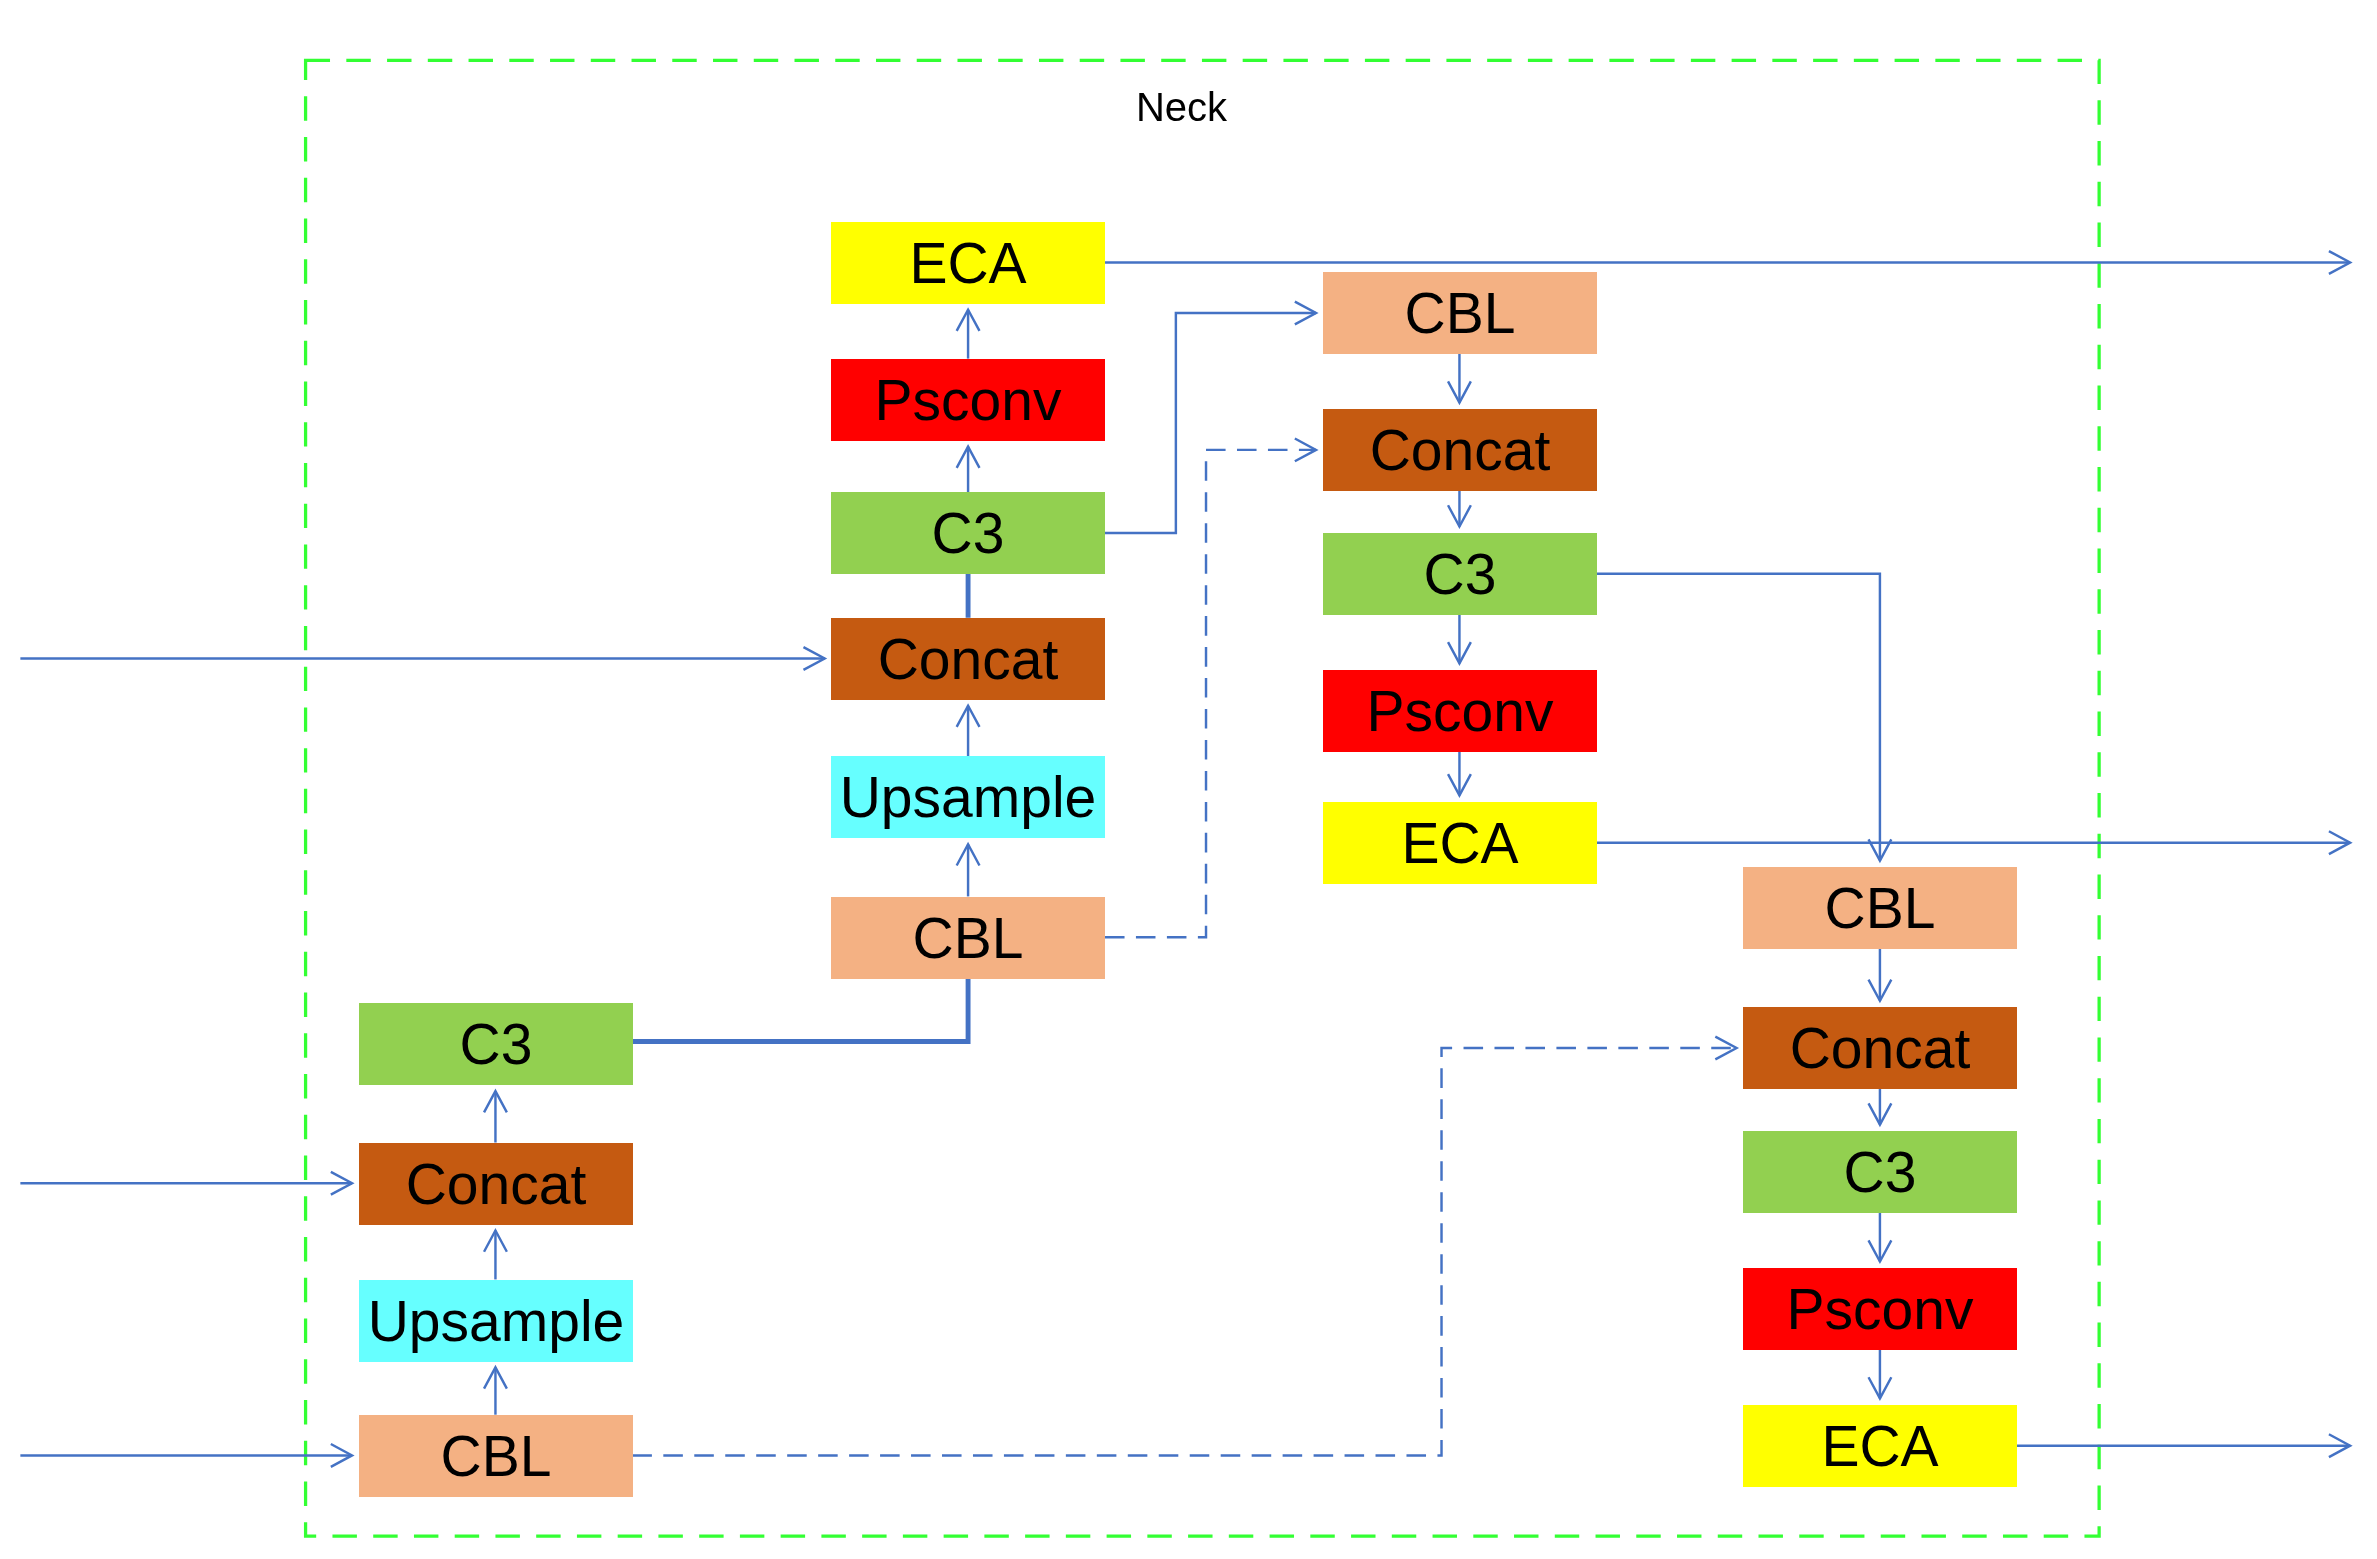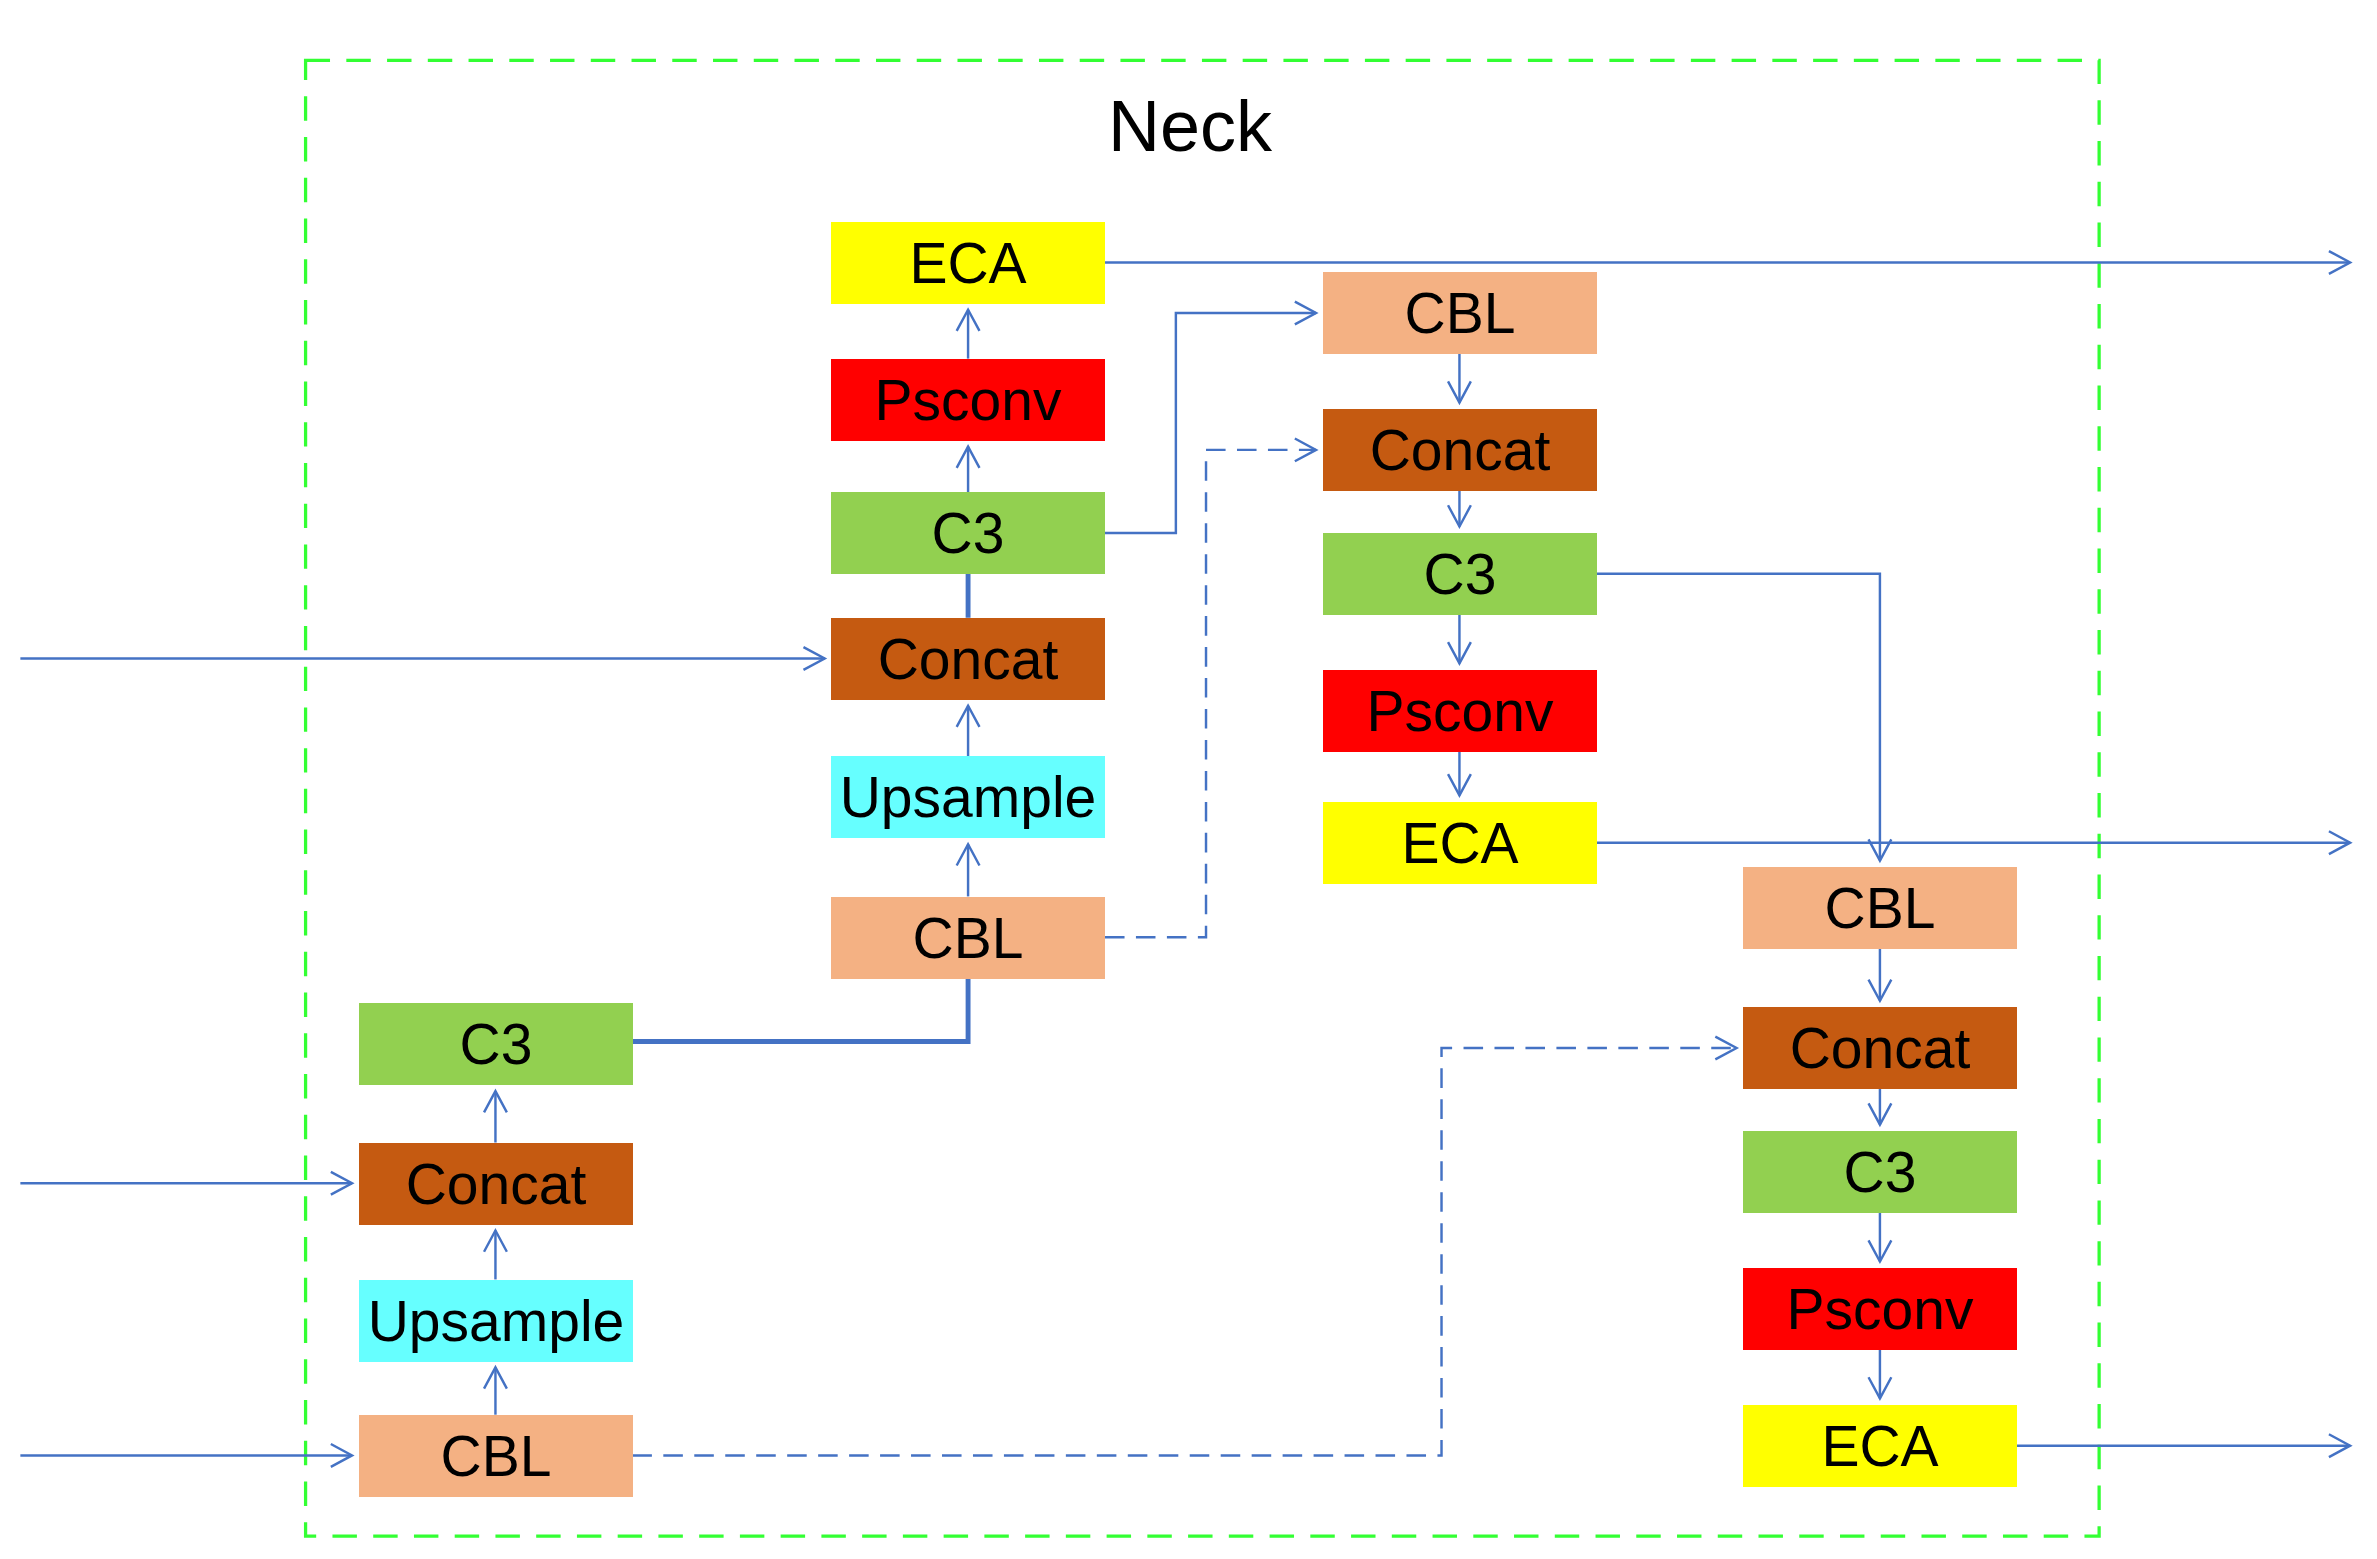--- a/index.html
+++ b/index.html
@@ -18,21 +18,21 @@
     line-height:82px;
     text-align:center;
     font-size:57px;
     color:#000;
     white-space:nowrap;
   }
   .diagram-title{
     position:absolute;
     left:1108px;top:85px;width:147px;
     text-align:center;
-    font-size:72px;
+    font-size:40px;
     color:#000;
   }
 </style>
 </head>
 <body>
 
 <div id="canvas">
 
   <svg id="wires" width="2377" height="1559" viewBox="0 0 2917 1913">
     <defs>

